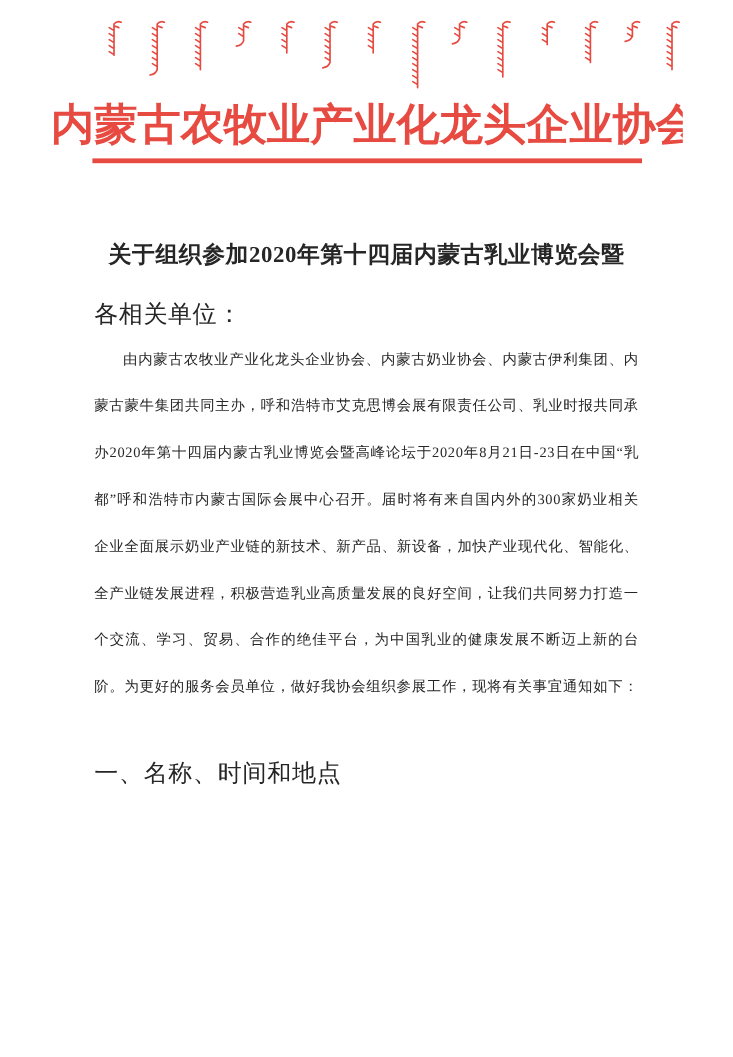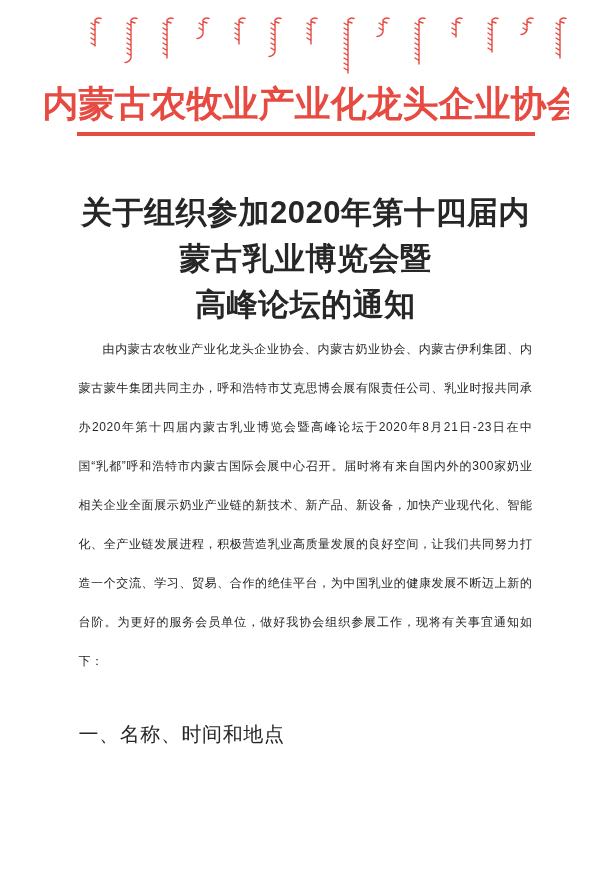--- a/index.html
+++ b/index.html
@@ -5,21 +5,21 @@
   :root { --accent: #e64a41; --ink: #262626; }
   * { margin: 0; padding: 0; box-sizing: border-box; }
   html, body { background: #ffffff; }
   .page {
     position: relative;
     width: 526px;
     height: 881px;
     margin: 0 auto;
     background: #ffffff;
     overflow: hidden;
-    font-family: Liberation Sans, sans-serif;
+    font-family: Liberation Serif, serif;
     color: var(--ink);
   }
   .letterhead { padding-top: 16px; }
   .mongolian {
     display: block;
     width: 611px;
     height: 68px;
   }
   .mongolian path {
     stroke: var(--accent);
@@ -39,21 +39,21 @@
   }
   .double-rule {
     margin: 6px 34px 0 34px;
     height: 3px;
     border-top: 3px solid var(--accent);
     border-bottom: 1px solid var(--accent);
   }
   .notice-title {
     margin: 54px 30px 0 30px;
     text-align: center;
-    font-size: 31px;
+    font-size: 19px;
     line-height: 46px;
     font-weight: bold;
     letter-spacing: 0.5px;
   }
   .salutation {
     margin: 10px 36px 0 36px;
     font-size: 20px;
     line-height: 32px;
     letter-spacing: 0.5px;
   }
@@ -92,20 +92,21 @@
         <path d="M376,4 L376,48 M372,7 L376,9.5 M372,12 L376,14.5 M372,17 L376,19.5 M372,22 L376,24.5 M372,27 L376,29.5 M372,32 L376,34.5 M372,37 L376,39.5 M372,42 L376,44.5 M376,4 q2.5,-3 6,-1.5 M376,5.5 l4,1.5"></path>
         <path d="M413,4 L413,21 M409,7 L413,9.5 M409,12 L413,14.5 M409,17 L413,19.5 M413,4 q2.5,-3 6,-1.5 M413,5.5 l4,1.5"></path>
         <path d="M449,4 L449,36 M445,7 L449,9.5 M445,12 L449,14.5 M445,17 L449,19.5 M445,22 L449,24.5 M445,27 L449,29.5 M445,32 L449,34.5 M449,4 q2.5,-3 6,-1.5 M449,5.5 l4,1.5"></path>
         <path d="M484,4 L484,14 M480,7 L484,9.5 M480,12 L484,14.5 M484,4 q2.5,-3 6,-1.5 M484,5.5 l4,1.5 M484,14 q-1.5,4 -6,4.5"></path>
         <path d="M517,4 L517,42 M513,7 L517,9.5 M513,12 L517,14.5 M513,17 L517,19.5 M513,22 L517,24.5 M513,27 L517,29.5 M513,32 L517,34.5 M513,37 L517,39.5 M517,4 q2.5,-3 6,-1.5 M517,5.5 l4,1.5"></path>
       </svg>
     <div class="org-name">内蒙古农牧业产业化龙头企业协会</div>
     <div class="double-rule"></div>
   </div>
 
-  <h1 class="notice-title"><span>关于组织参加2020年第十四届内蒙古乳业博览会暨</span><br><span>高峰论坛的通知</span></h1>
+  <h1 class="notice-title"><span>关于组织参加2020年第十四届内蒙古乳业博览会暨</span><br></h1>
 
+  <div class="salutation">各相关单位：</div>
 
   <p class="body-text">由内蒙古农牧业产业化龙头企业协会、内蒙古奶业协会、内蒙古伊利集团、内蒙古蒙牛集团共同主办，呼和浩特市艾克思博会展有限责任公司、乳业时报共同承办2020年第十四届内蒙古乳业博览会暨高峰论坛于2020年8月21日-23日在中国“乳都”呼和浩特市内蒙古国际会展中心召开。届时将有来自国内外的300家奶业相关企业全面展示奶业产业链的新技术、新产品、新设备，加快产业现代化、智能化、全产业链发展进程，积极营造乳业高质量发展的良好空间，让我们共同努力打造一个交流、学习、贸易、合作的绝佳平台，为中国乳业的健康发展不断迈上新的台阶。为更好的服务会员单位，做好我协会组织参展工作，现将有关事宜通知如下：</p>
 
   <div class="section-heading">一、名称、时间和地点</div>
 
 </div>
 
 </body></html>

